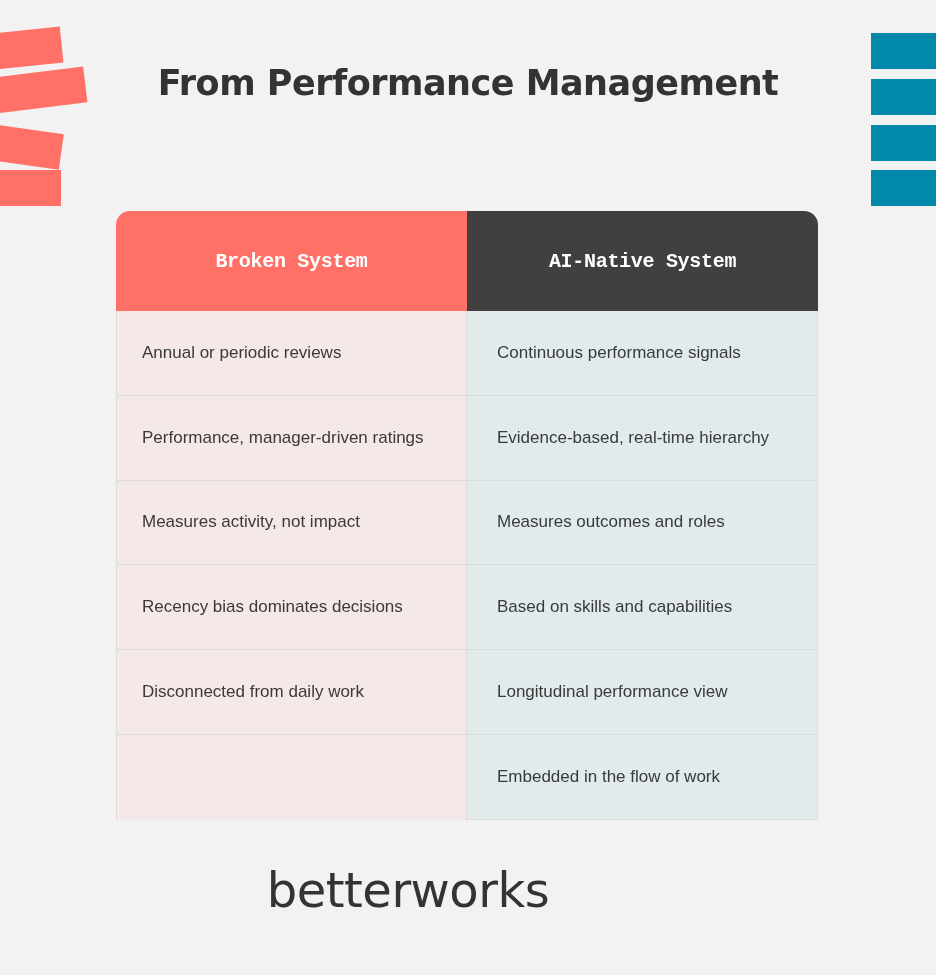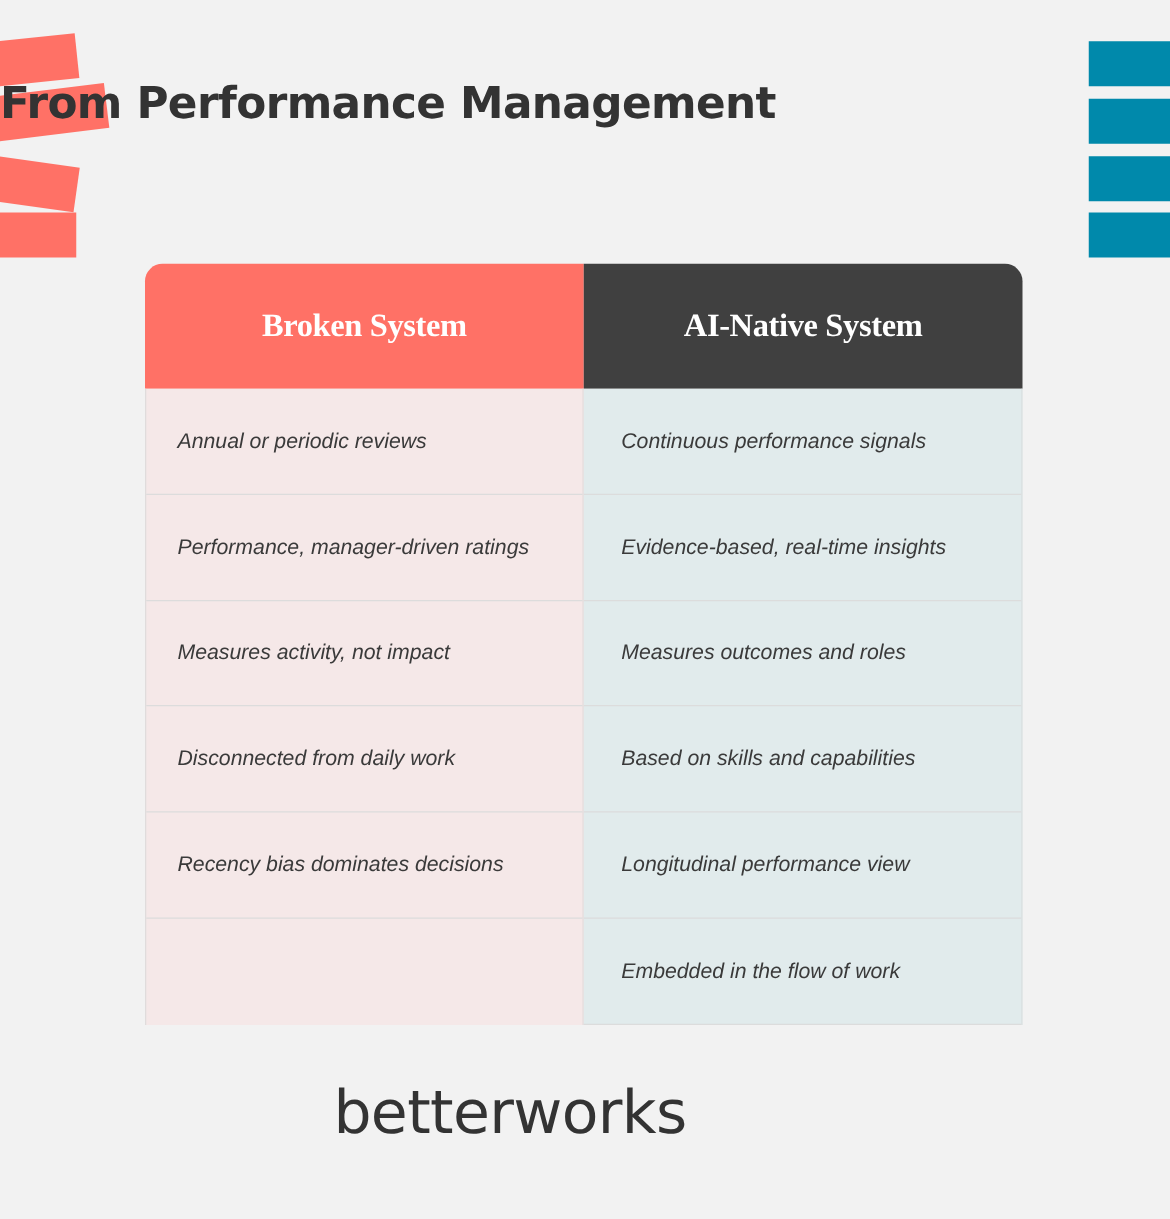--- a/index.html
+++ b/index.html
@@ -10,48 +10,48 @@
     position: relative;
     color: #333333;
   }
   .deco { position: absolute; }
   .coral-bar { position: absolute; background: #ff7166; }
   .teal-bar { position: absolute; background: #0089ab; }
 
   .title {
     position: absolute;
     left: 0; top: 60px; width: 936px;
-    text-align: left;
+    text-align: center;
     font-family: "DejaVu Sans", sans-serif;
     font-weight: bold;
     font-size: 35px;
     line-height: 46px;
     color: #333333;
     letter-spacing: -0.5px;
   }
 
   .table {
     position: absolute;
     left: 116px; top: 211px;
     width: 702px; height: 609px;
   }
   .thead { display: flex; height: 100px; }
   .th {
     flex: 0 0 351px;
     display: flex; align-items: center; justify-content: center;
     color: #ffffff;
-    font-family: Liberation Serif, serif;
+    font-family: Liberation Mono, monospace;
     font-weight: bold;
-    font-size: 26px;
+    font-size: 20px;
     letter-spacing: -0.3px;
   }
   .th.left { background: #ff7166; border-top-left-radius: 14px; }
   .th.right { background: #404040; border-top-right-radius: 14px; }
 
-  .tbody { display: flex; font-style: italic; }
+  .tbody { display: flex; }
   .col { flex: 0 0 351px; display: flex; flex-direction: column; }
   .col.left { background: #f5e8e8; border-left: 1px solid #e0dcdc; border-right: 1px solid #e2dada; }
   .col.right { background: #e1ebec; border-right: 1px solid #d9e0e0; }
   .cell {
     height: 84.8px;
     display: flex; align-items: center;
     font-size: 17px;
     color: #3a3a3a;
     border-bottom: 1px solid #dcdcdc;
   }
@@ -93,26 +93,26 @@
 <div class="table">
   <div class="thead">
     <div class="th left">Broken System</div>
     <div class="th right">AI-Native System</div>
   </div>
   <div class="tbody">
     <div class="col left">
       <div class="cell">Annual or periodic reviews</div>
       <div class="cell">Performance, manager-driven ratings</div>
       <div class="cell">Measures activity, not impact</div>
+      <div class="cell">Recency bias dominates decisions</div>
       <div class="cell">Disconnected from daily work</div>
-      <div class="cell">Recency bias dominates decisions</div>
     </div>
     <div class="col right">
       <div class="cell">Continuous performance signals</div>
-      <div class="cell">Evidence-based, real-time insights</div>
+      <div class="cell">Evidence-based, real-time hierarchy</div>
       <div class="cell">Measures outcomes and roles</div>
       <div class="cell">Based on skills and capabilities</div>
       <div class="cell">Longitudinal performance view</div>
       <div class="cell">Embedded in the flow of work</div>
     </div>
   </div>
 </div>
 
 <div class="logo">betterworks</div>
 

